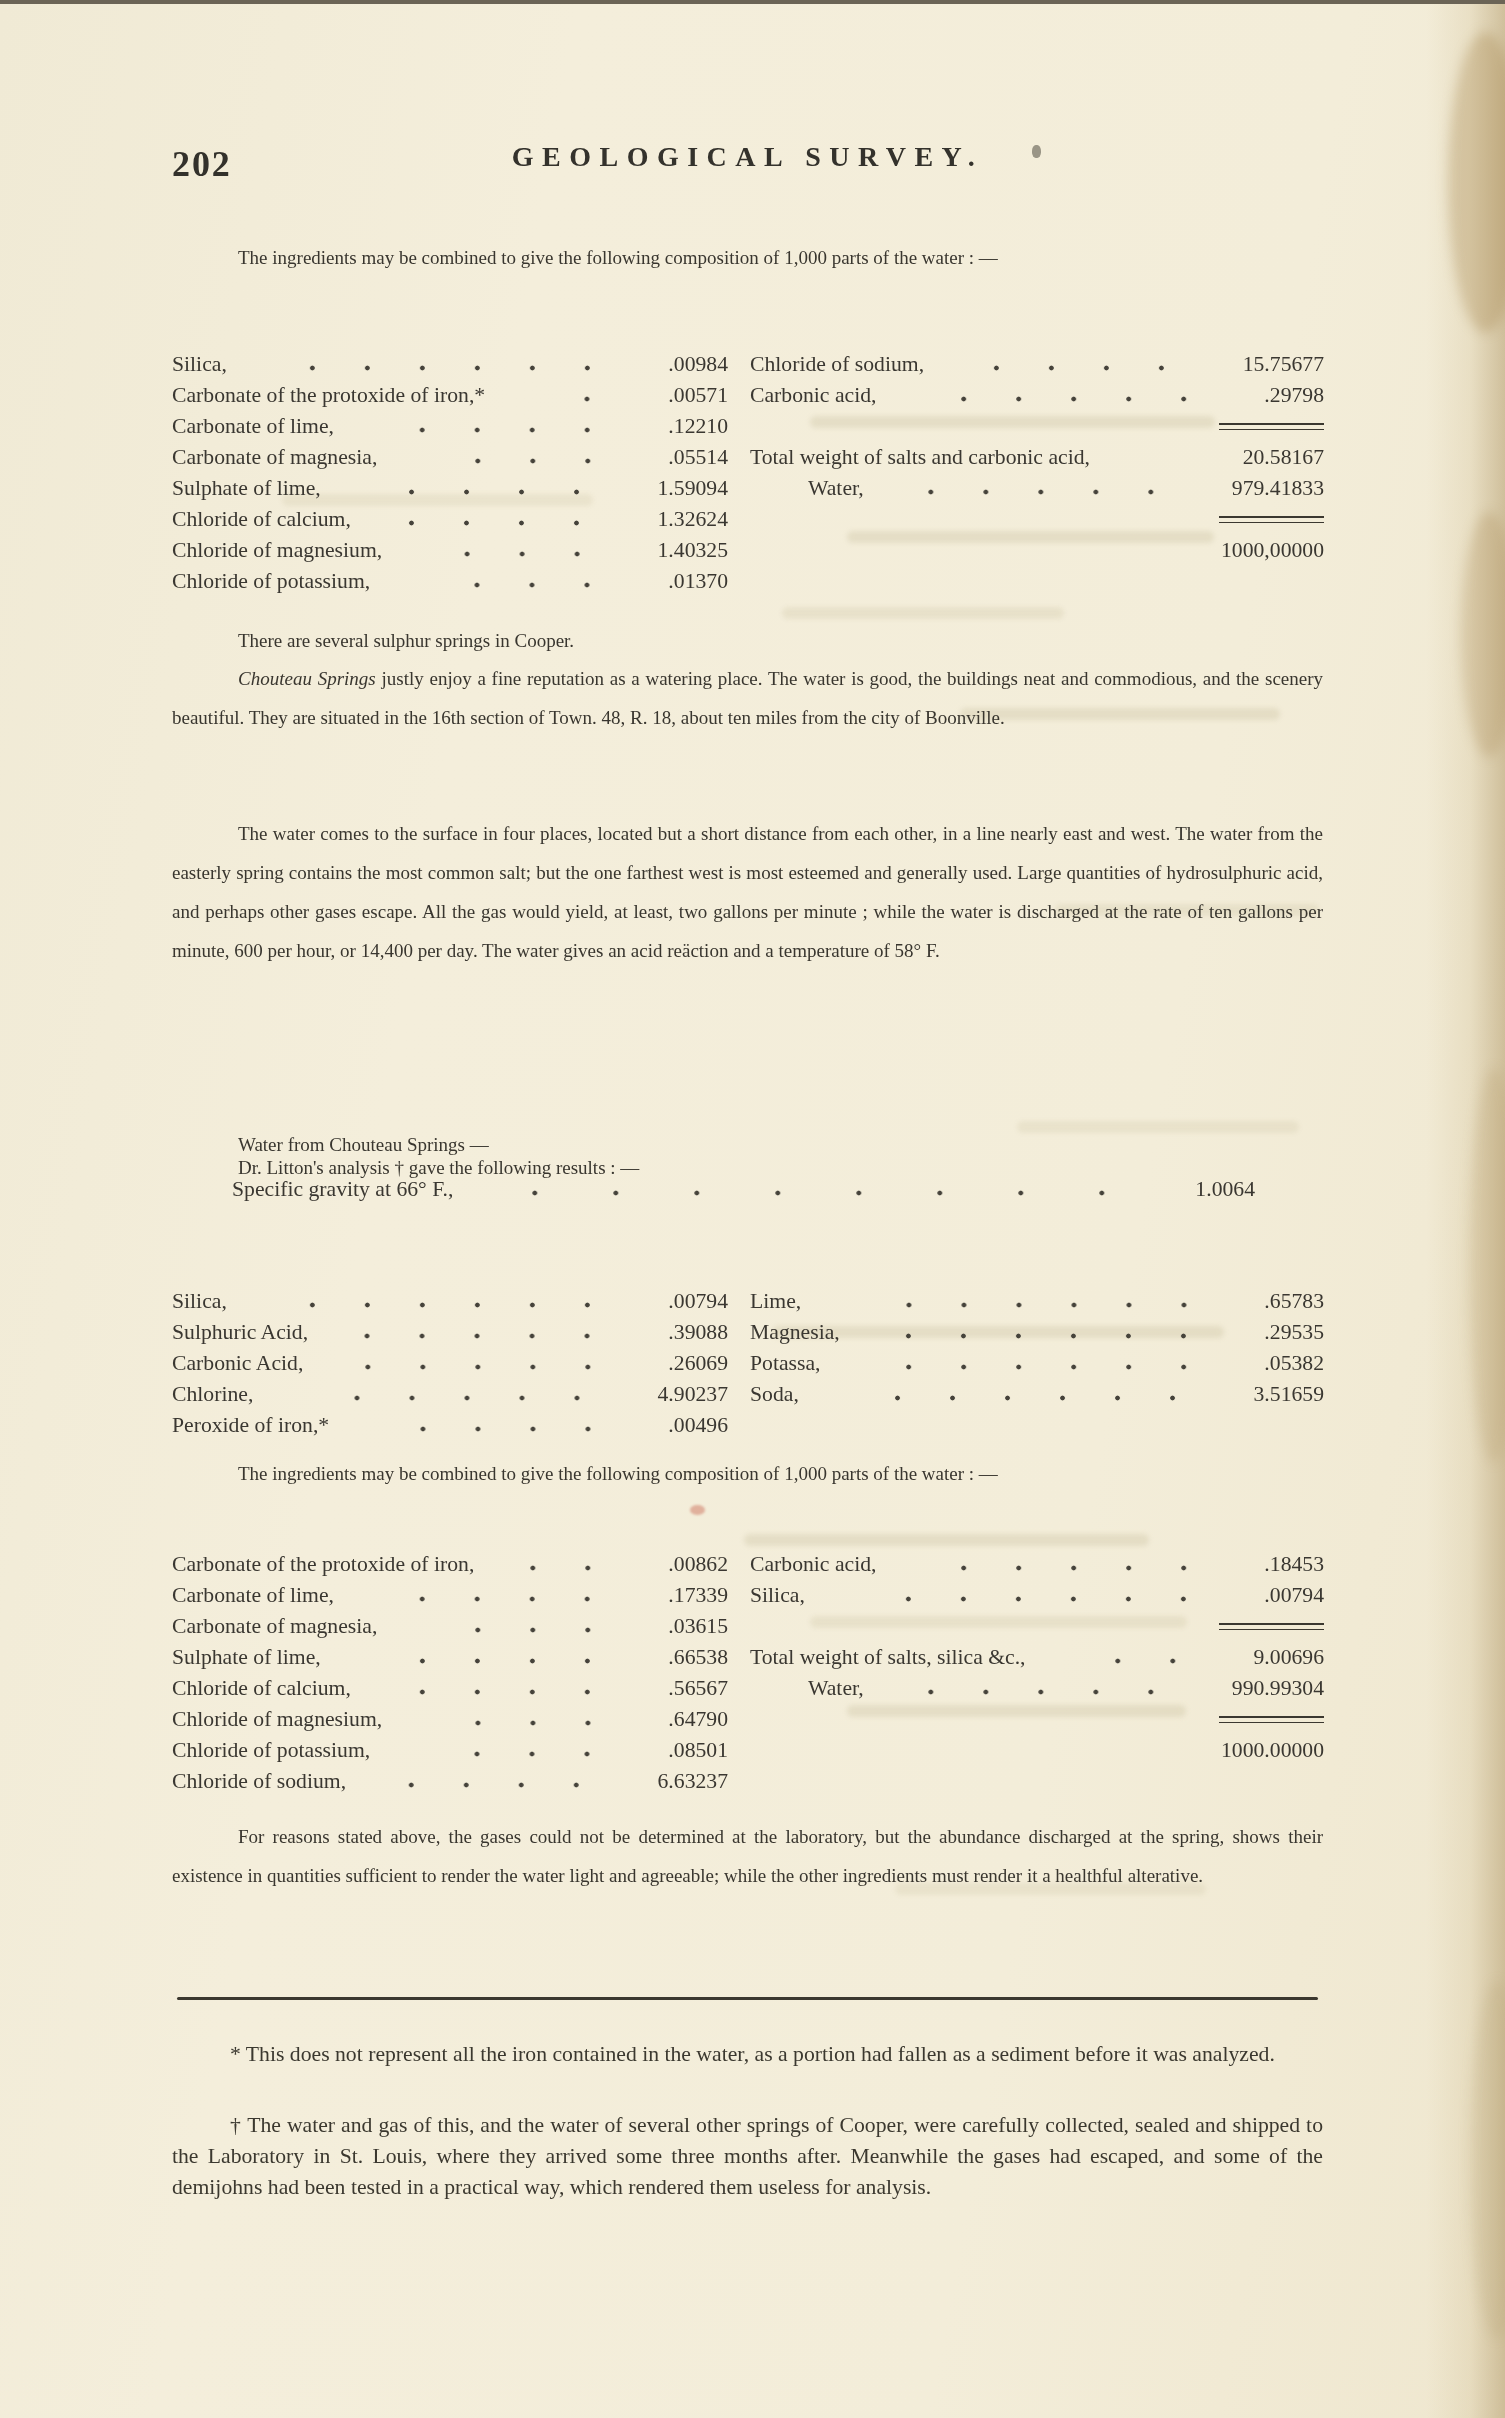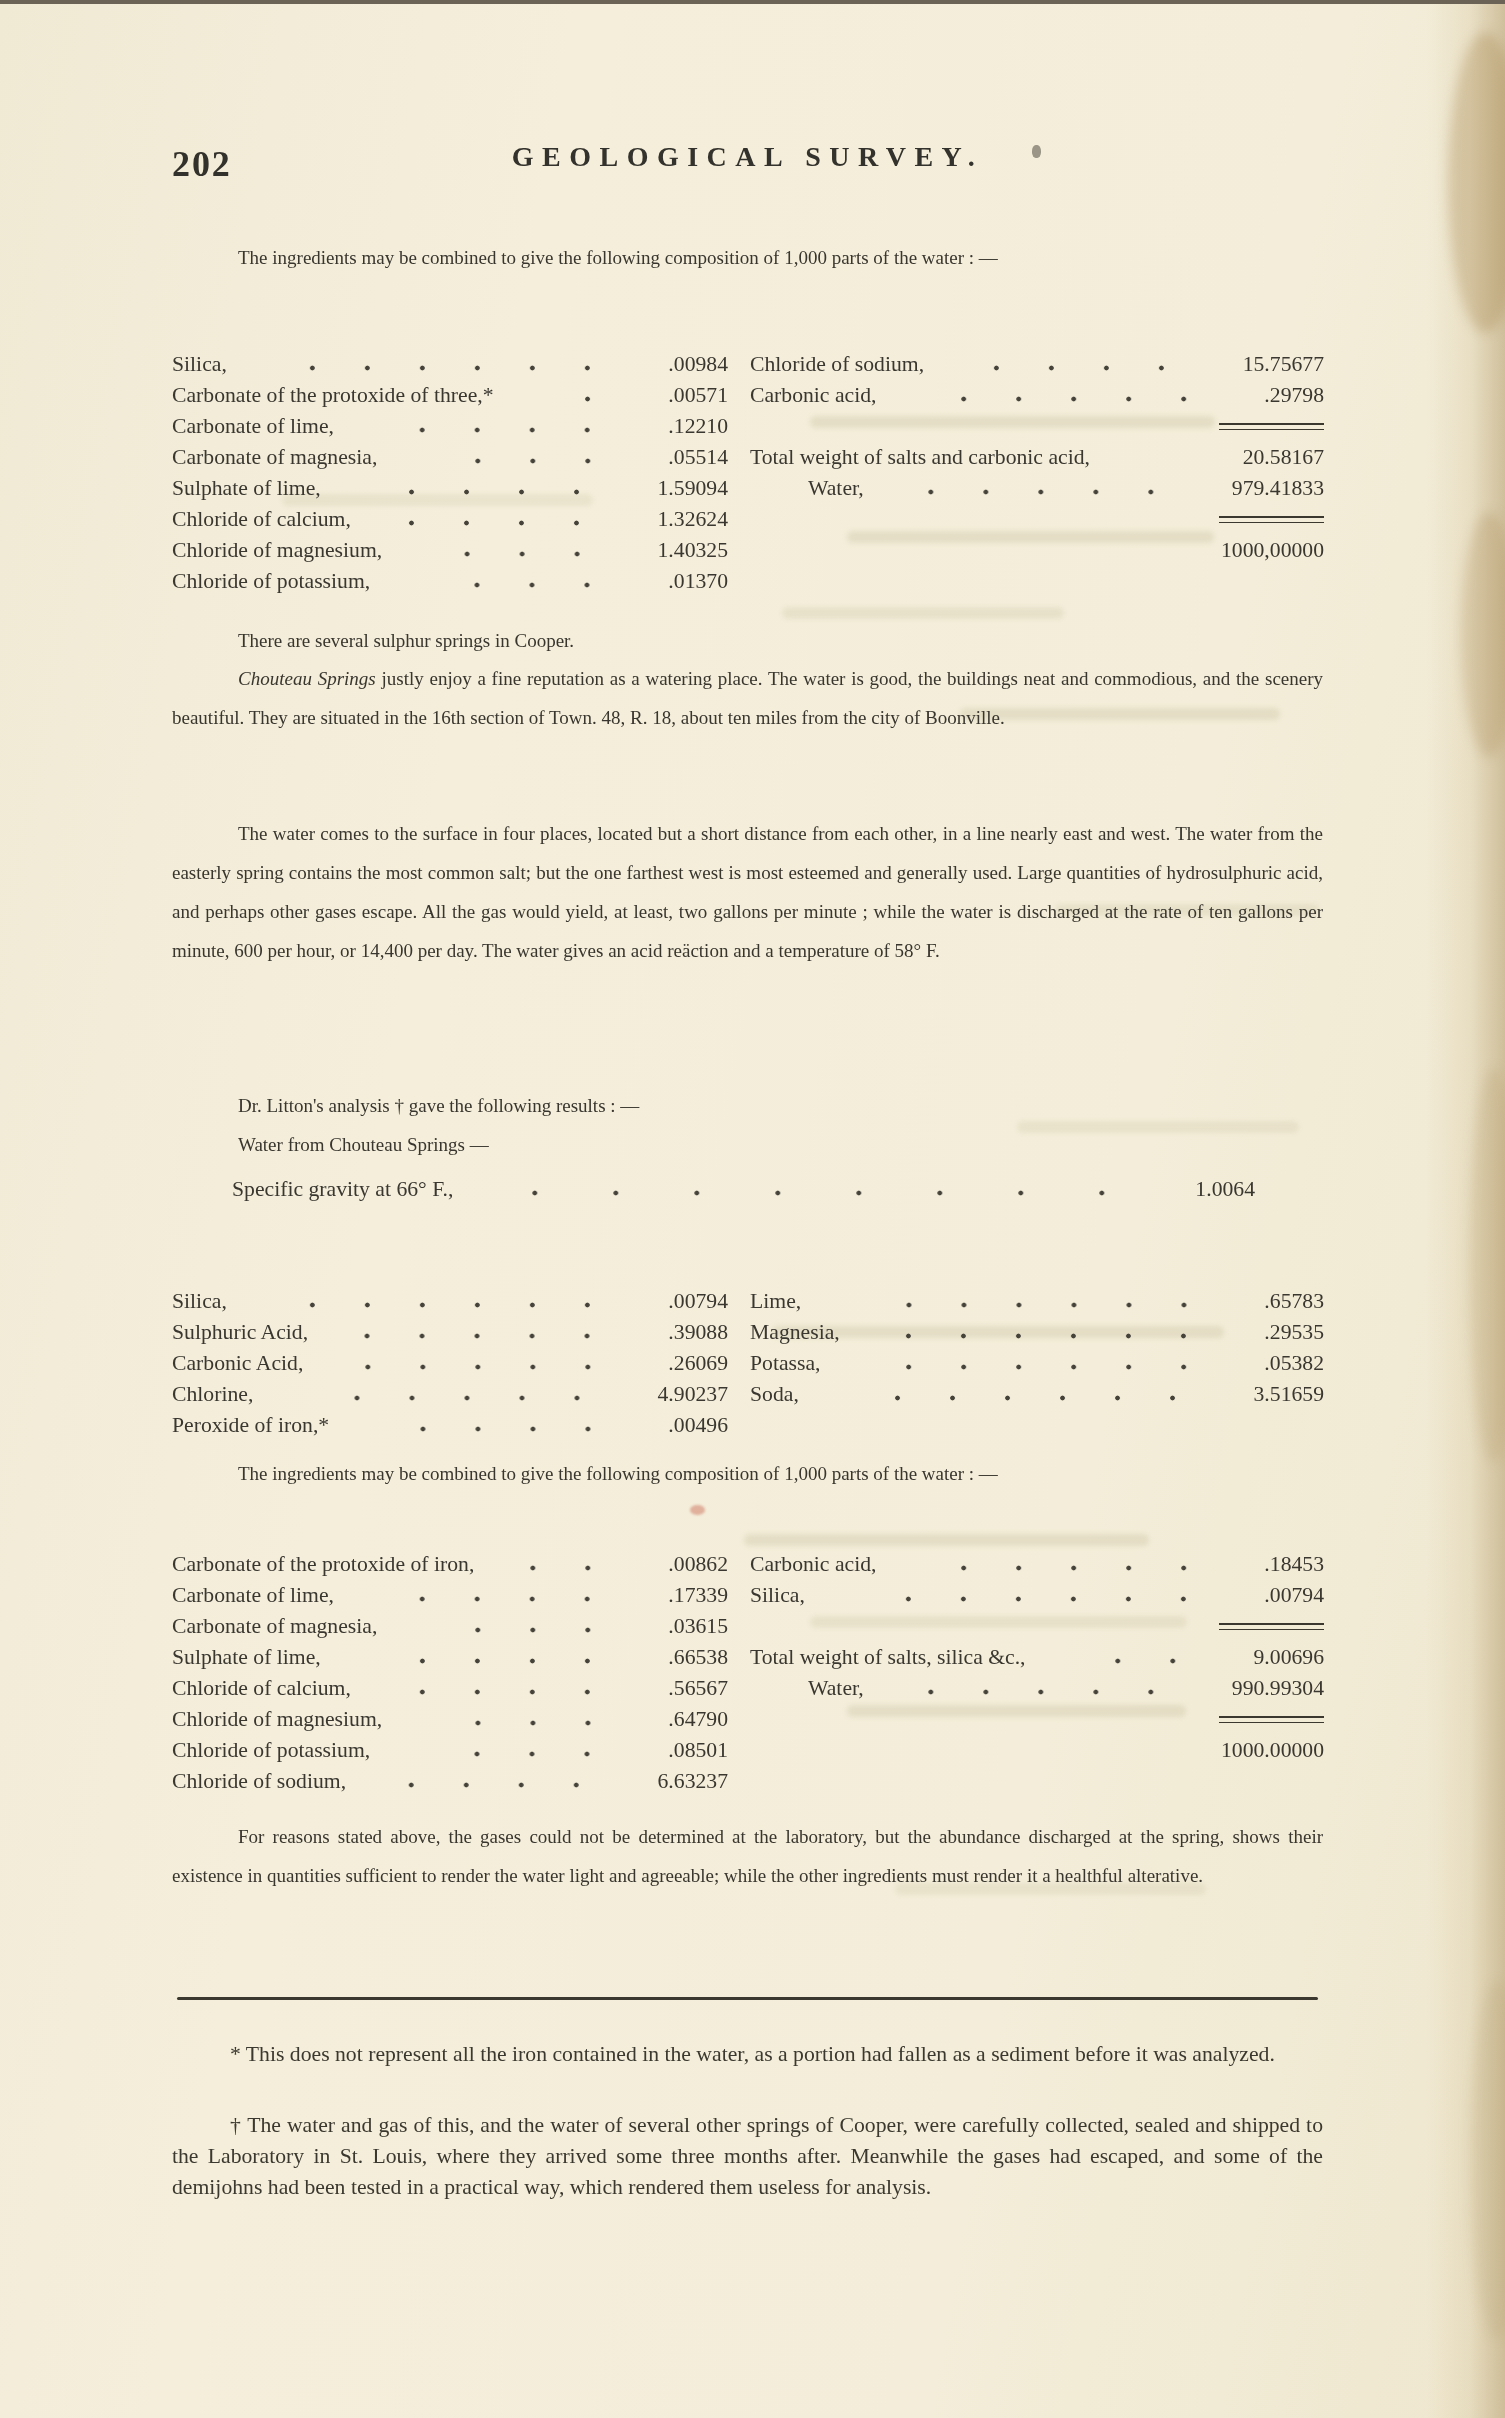--- a/index.html
+++ b/index.html
@@ -107,21 +107,21 @@
 
   <p class="para indent" style="top:234px">The ingredients may be combined to give the following composition of 1,000 parts of the water : —</p>
 
   <div class="tcol colL" style="top:345px">
     <div class="row">
         <span class="lbl">Silica,</span>
         <span class="lead"></span>
         <span class="val">.00984</span>
       </div>
     <div class="row">
-        <span class="lbl">Carbonate of the protoxide of three,*</span>
+        <span class="lbl">Carbonate of the protoxide of iron,*</span>
         <span class="lead"></span>
         <span class="val">.00571</span>
       </div>
     <div class="row">
         <span class="lbl">Carbonate of lime,</span>
         <span class="lead"></span>
         <span class="val">.12210</span>
       </div>
     <div class="row">
         <span class="lbl">Carbonate of magnesia,</span>
@@ -179,21 +179,21 @@
     <div class="row nodots">
         <span class="lbl"></span>
         <span class="lead"></span>
         <span class="val">1000,00000</span>
       </div>
   </div>
 
   <p class="para indent" style="top:617px">There are several sulphur springs in Cooper.</p>
   <p class="para indent" style="top:655px"><span class="italic">Chouteau Springs</span><span> justly enjoy a fine reputation as a watering place.  The water is good, the buildings neat and commodious, and the scenery beautiful.  They are situated in the 16th section of Town. 48, R. 18, about ten miles from the city of Boonville.</span></p>
   <p class="para indent" style="top:810px">The water comes to the surface in four places, located but a short distance from each other, in a line nearly east and west.  The water from the easterly spring contains the most common salt; but the one farthest west is most esteemed and generally used.  Large quantities of hydrosulphuric acid, and perhaps other gases escape.  All the gas would yield, at least, two gallons per minute ; while the water is discharged at the rate of ten gallons per minute, 600 per hour, or 14,400 per day.  The water gives an acid reäction and a temperature of 58° F.</p>
-  <p class="para indent" style="top:1082px">Dr. Litton's analysis † gave the following results : —</p>
+  <p class="para indent" style="top:1144px">Dr. Litton's analysis † gave the following results : —</p>
   <p class="para indent" style="top:1121px">Water from Chouteau Springs —</p>
 
   <div class="sgrav">
     <div class="row">
         <span class="lbl">Specific gravity at 66° F.,</span>
         <span class="lead"></span>
         <span class="val">1.0064</span>
       </div>
   </div>
 

